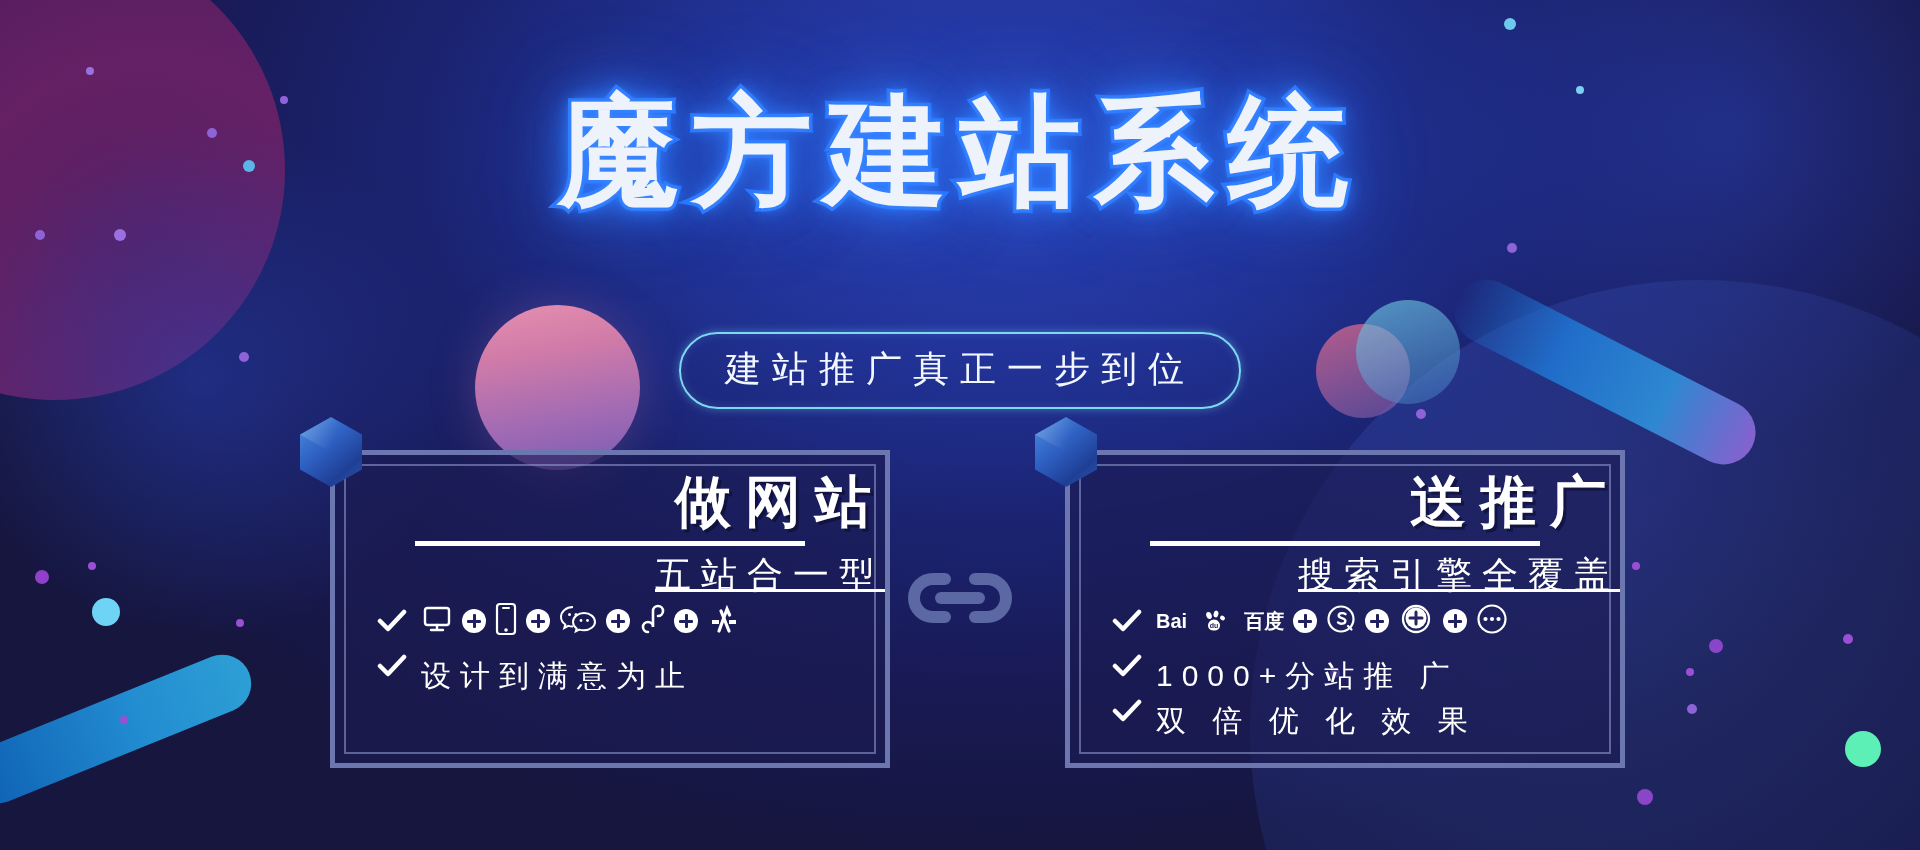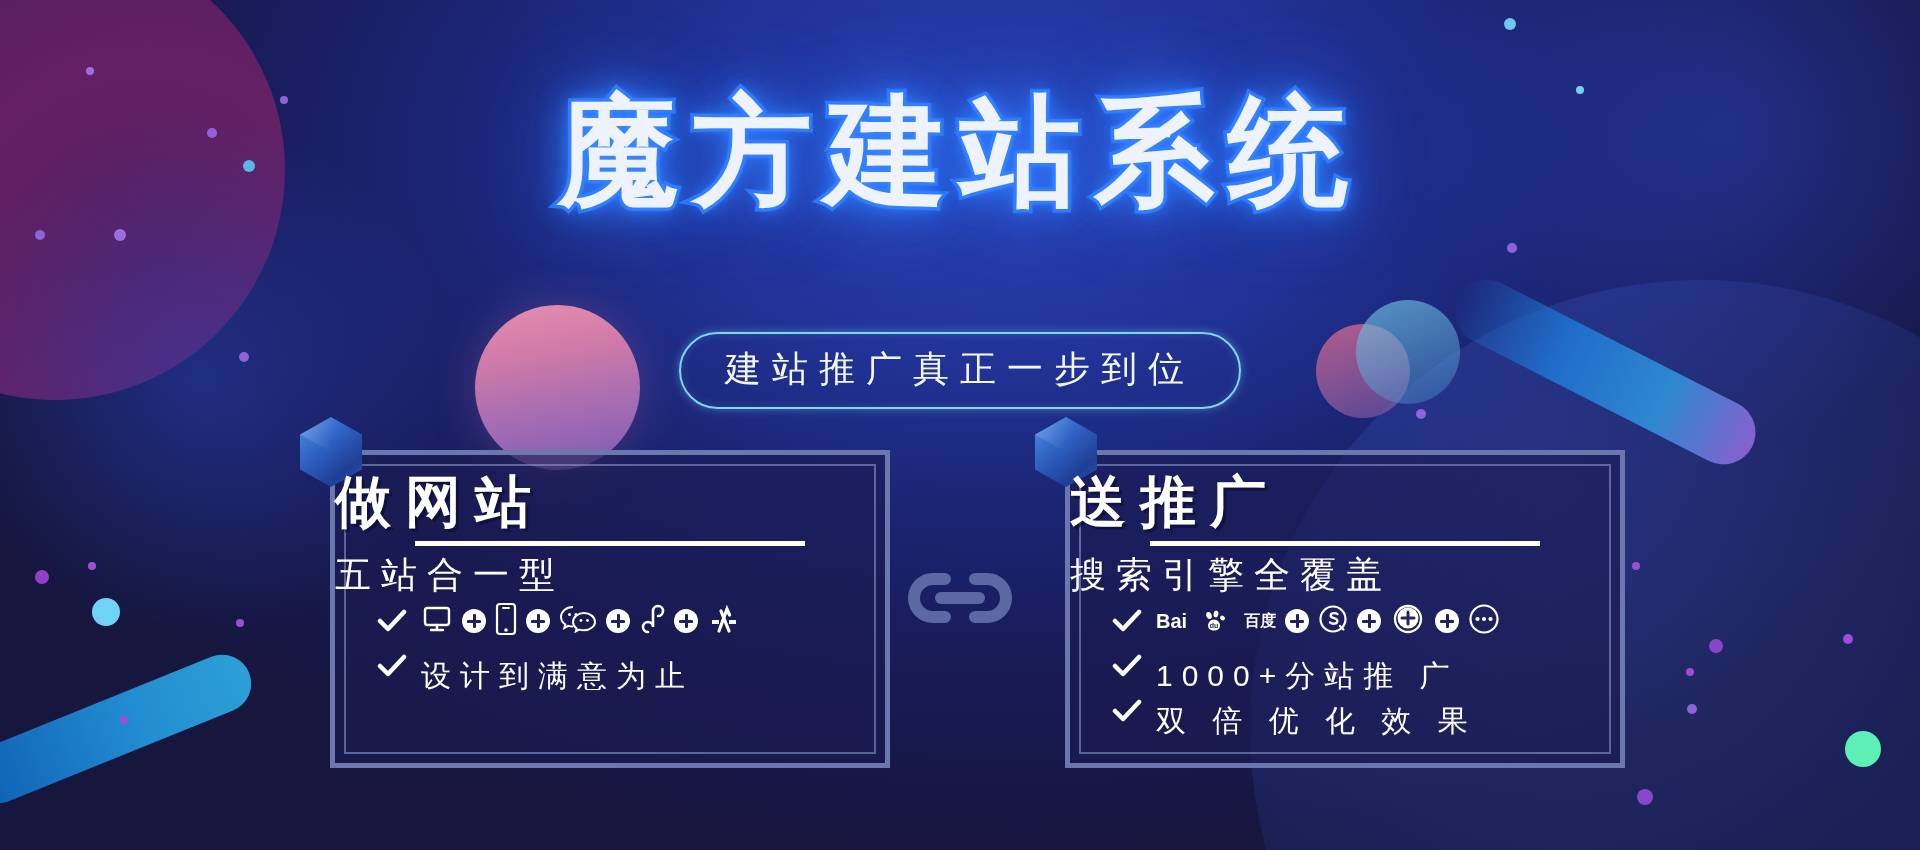--- a/index.html
+++ b/index.html
@@ -97,32 +97,32 @@
   .gem{
     position:absolute;left:-35px;top:-38px;width:62px;height:70px;
     background:linear-gradient(140deg,#4e8fe0 0%,#2f62c4 40%,#1f3f96 75%,#2b55ad 100%);
     clip-path:polygon(50% 0%,100% 25%,100% 75%,50% 100%,0% 75%,0% 25%);
   }
   .gem:after{
     content:"";position:absolute;left:0;top:0;width:100%;height:100%;
     background:linear-gradient(110deg,rgba(255,255,255,.22) 0%,rgba(255,255,255,0) 48%);
     clip-path:polygon(50% 0%,100% 25%,50% 50%,0% 25%);
   }
-  .panel-content{position:relative;z-index:3;text-align:left;padding-top:18px;}
+  .panel-content{position:relative;z-index:3;text-align:right;padding-top:18px;}
   .panel-title{
     color:#ffffff;font-size:56px;font-weight:bold;letter-spacing:14px;
     line-height:1.05;
     text-shadow:3px 3px 0 rgba(10,10,40,.55);
     font-family:"DejaVu Sans","Liberation Sans",sans-serif;
   }
   .title-rule{
     width:390px;height:5px;background:#ffffff;margin:9px auto 8px;
   }
   .panel-sub{
-    color:#ffffff;font-size:36px;letter-spacing:10px;line-height:1.15;
+    color:#ffffff;font-size:36px;letter-spacing:10px;line-height:1.15;text-decoration:underline;
   }
   .feat{
     display:flex;align-items:center;justify-content:flex-start;
     margin:7px 0 0 42px;gap:14px;height:38px;
   }
   .check{flex:0 0 auto;width:30px;height:30px;}
   .feat-text{color:#ffffff;font-size:30px;letter-spacing:9px;white-space:nowrap;margin-top:20px;}
   .logo-row{display:flex;align-items:center;gap:9px;}
   .ic{flex:0 0 auto;}
   .plus-c{
@@ -130,21 +130,21 @@
   }
   .plus-c:before,.plus-c:after{
     content:"";position:absolute;background:#20205e;border-radius:1px;
   }
   .plus-c:before{left:50%;top:5px;width:3px;height:14px;margin-left:-1.5px;}
   .plus-c:after{top:50%;left:5px;height:3px;width:14px;margin-top:-1.5px;}
   .baidu{
     display:flex;align-items:center;gap:16px;color:#fff;
     font-size:20px;font-weight:bold;letter-spacing:0;
   }
-  .baidu .bd-cn{font-size:16px;letter-spacing:0;}
+  .baidu .bd-cn{font-size:20px;letter-spacing:0;}
   
   .link-icon{
     position:absolute;left:905px;top:565px;width:110px;height:66px;
   }
 </style>
 </head>
 <body>
 
 <div class="stage">
 

